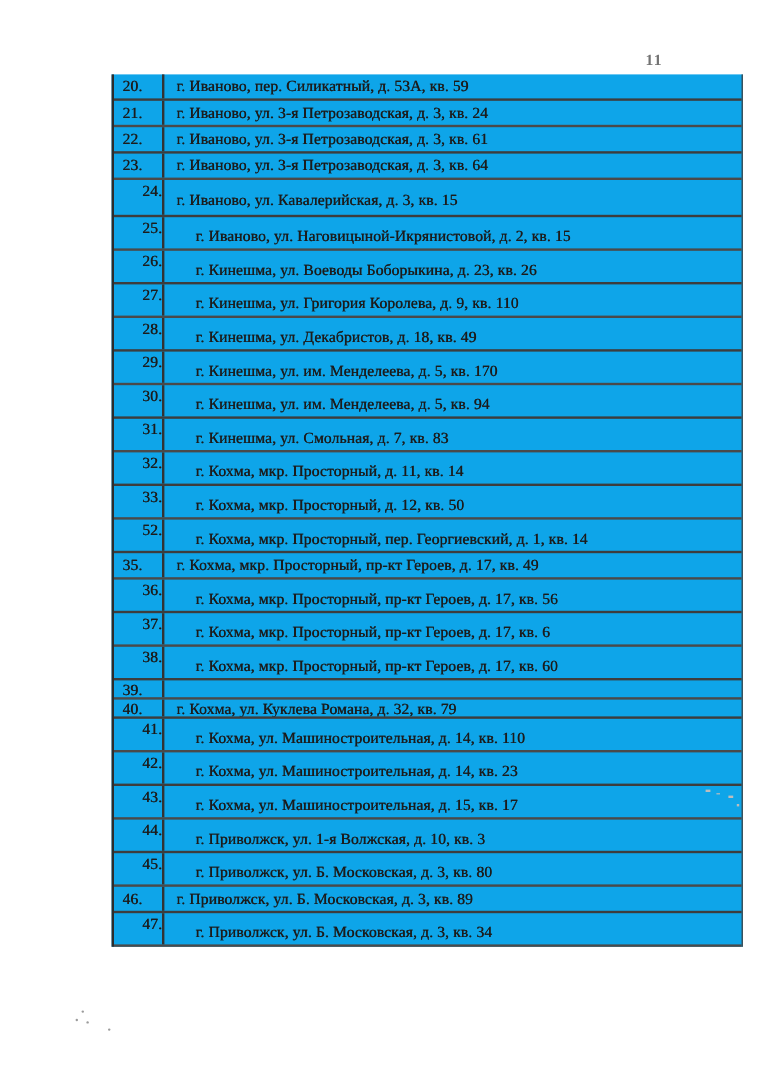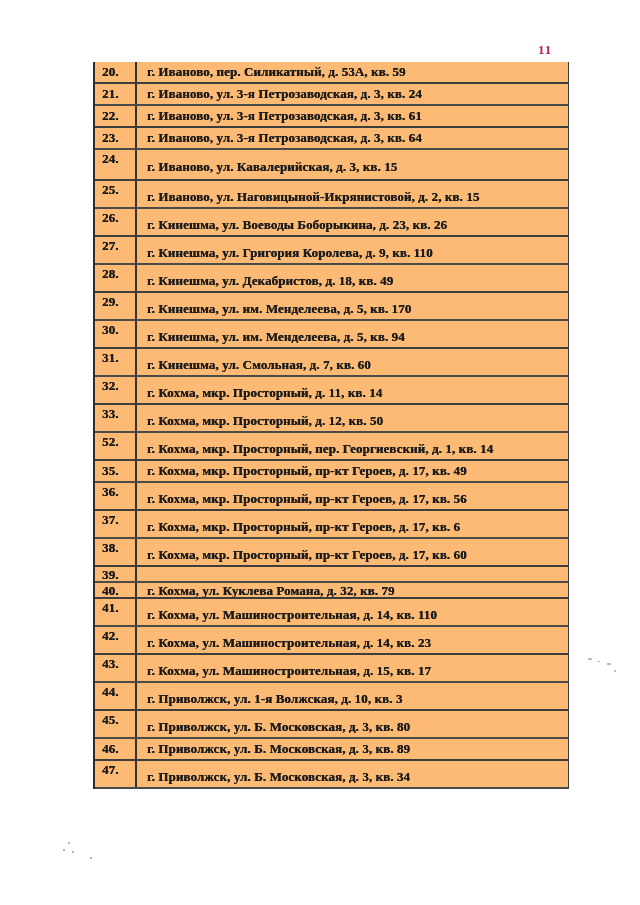--- a/index.html
+++ b/index.html
@@ -18,34 +18,33 @@
     color: #1c1c1c;
   }
   
   .page-number {
     position: absolute;
     top: 42px;
     left: 538px;
     font-size: 13px;
     font-weight: bold;
     letter-spacing: 1px;
-    color: #be185d;
+    color: #737373;
   }
   
   .addr-table {
     position: absolute;
     top: 62px;
     left: 93px;
-    width: 476px;
+    width: 526px;
     border-left: 2px solid #2c2c2c;
     border-right: 1px solid #3a3a3a;
     border-bottom: 0;
     box-sizing: border-box;
-    background: #fdba74;
-    font-weight: bold;
+    background: #0ea5e9;
   }
   .row {
     display: flex;
     border-bottom: 2px solid #3d3d3d;
     box-sizing: border-box;
   }
   .row:nth-child(even) { border-bottom-color: #4a4a4a; }
   .cell {
     box-sizing: border-box;
     font-size: 13px;
@@ -65,23 +64,23 @@
   .addr {
     flex: 1 1 auto;
     padding: 3px 0 12px 10px;
   }
   
   .r-xs { height: 16px; }
   .r-xs .num, .r-xs .addr { padding-top: 1px; }
   .r-s  { height: 22px; }
   .r-m  { height: 28px; }
   .r-l  { height: 31px; }
-  .r-m .addr { padding-top: 9px; }
+  .r-m .addr { padding-top: 9px; margin-left: 16px; }
   .r-l .addr { padding-top: 10px; }
-  .r-m .num, .r-l .num { padding-top: 2px; }
+  .r-m .num, .r-l .num { padding-top: 2px; text-align: right; }
   
   .speck {
     position: absolute;
     background: #9b9b9b;
     border-radius: 1px;
   }
   .dash {
     position: absolute;
     background: #bdbdbd;
   }
@@ -144,21 +143,21 @@
       <div class="cell addr">г. Кинешма, ул. им. Менделеева, д. 5, кв. 170</div>
     </div>
 
     <div class="row r-m">
       <div class="cell num">30.</div>
       <div class="cell addr">г. Кинешма, ул. им. Менделеева, д. 5, кв. 94</div>
     </div>
 
     <div class="row r-m">
       <div class="cell num">31.</div>
-      <div class="cell addr">г. Кинешма, ул. Смольная, д. 7, кв. 60</div>
+      <div class="cell addr">г. Кинешма, ул. Смольная, д. 7, кв. 83</div>
     </div>
 
     <div class="row r-m">
       <div class="cell num">32.</div>
       <div class="cell addr">г. Кохма, мкр. Просторный, д. 11, кв. 14</div>
     </div>
 
     <div class="row r-m">
       <div class="cell num">33.</div>
       <div class="cell addr">г. Кохма, мкр. Просторный, д. 12, кв. 50</div>

